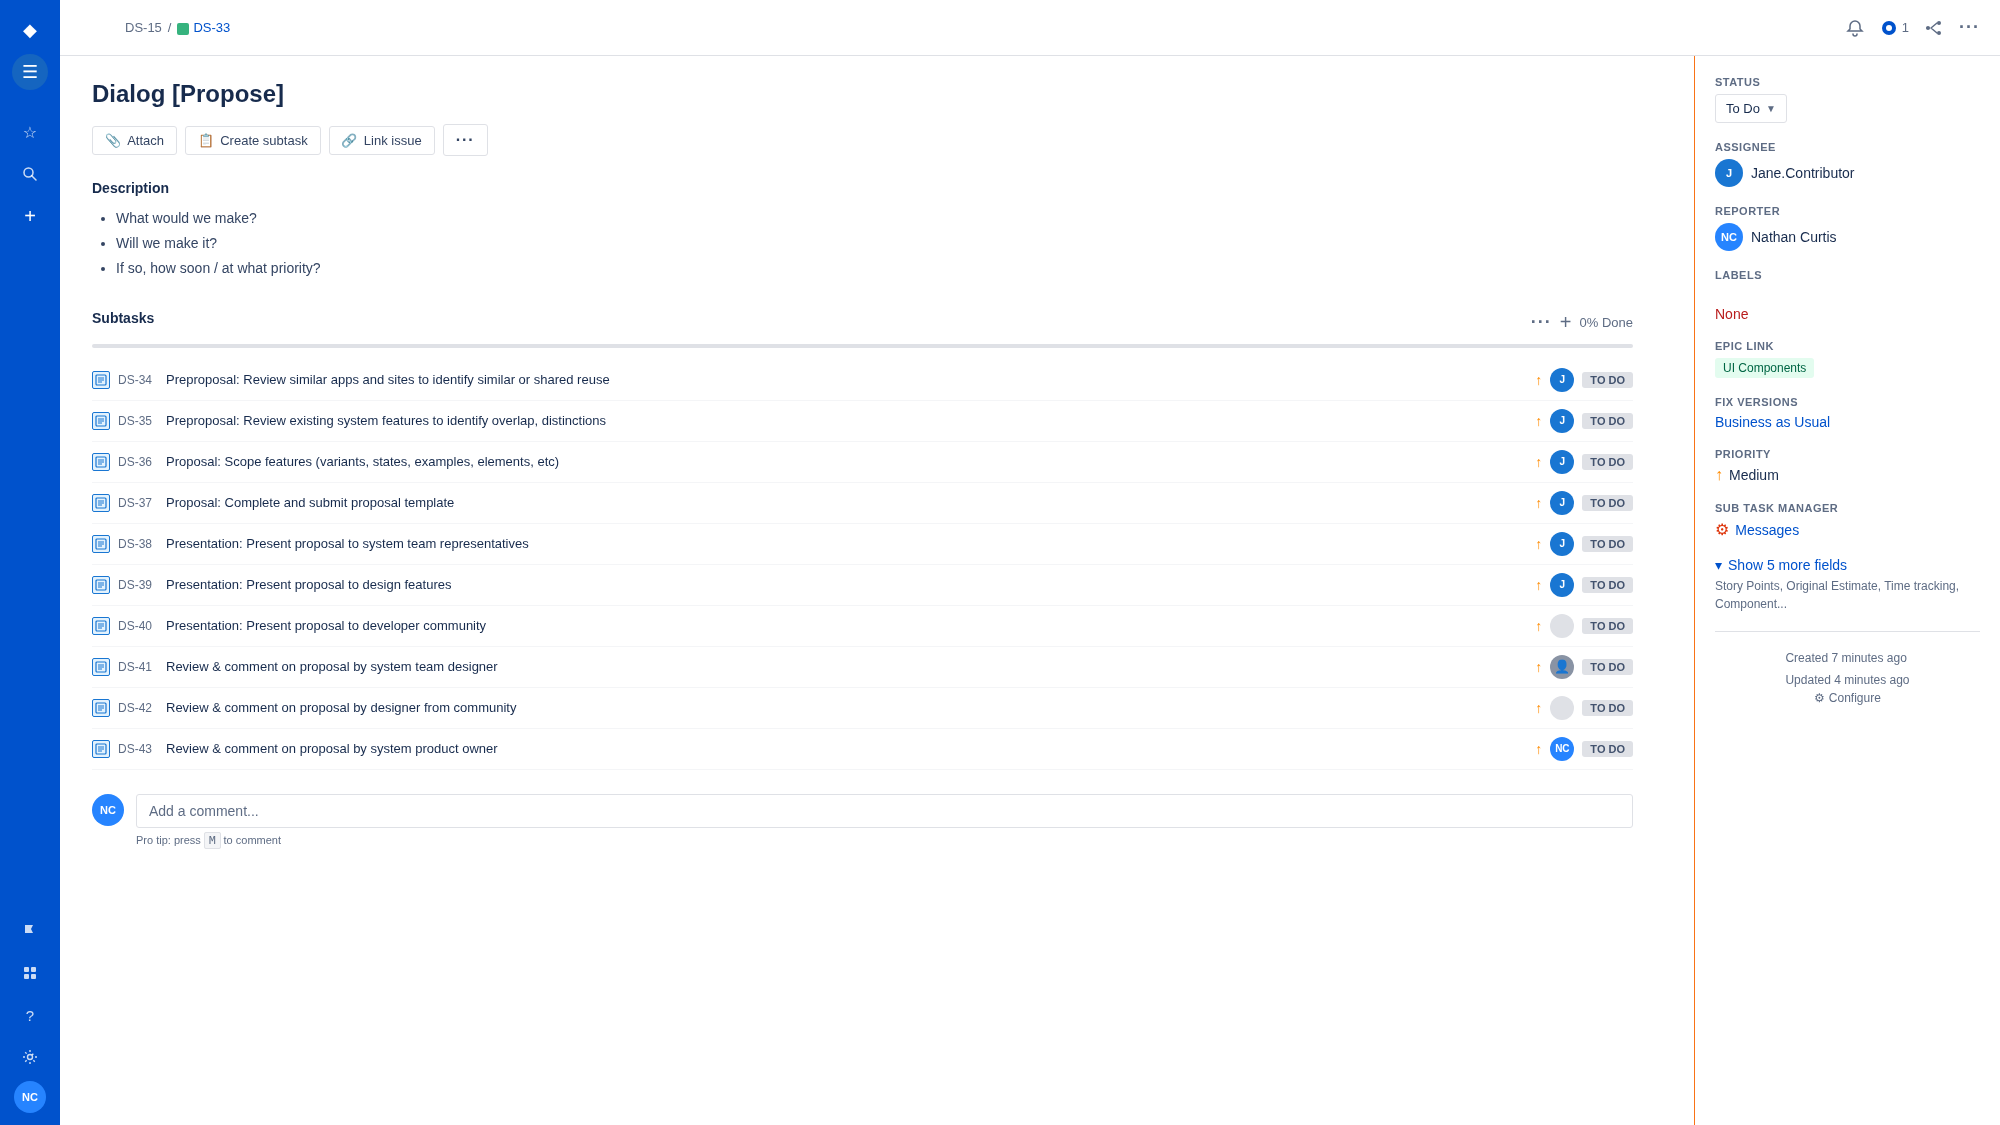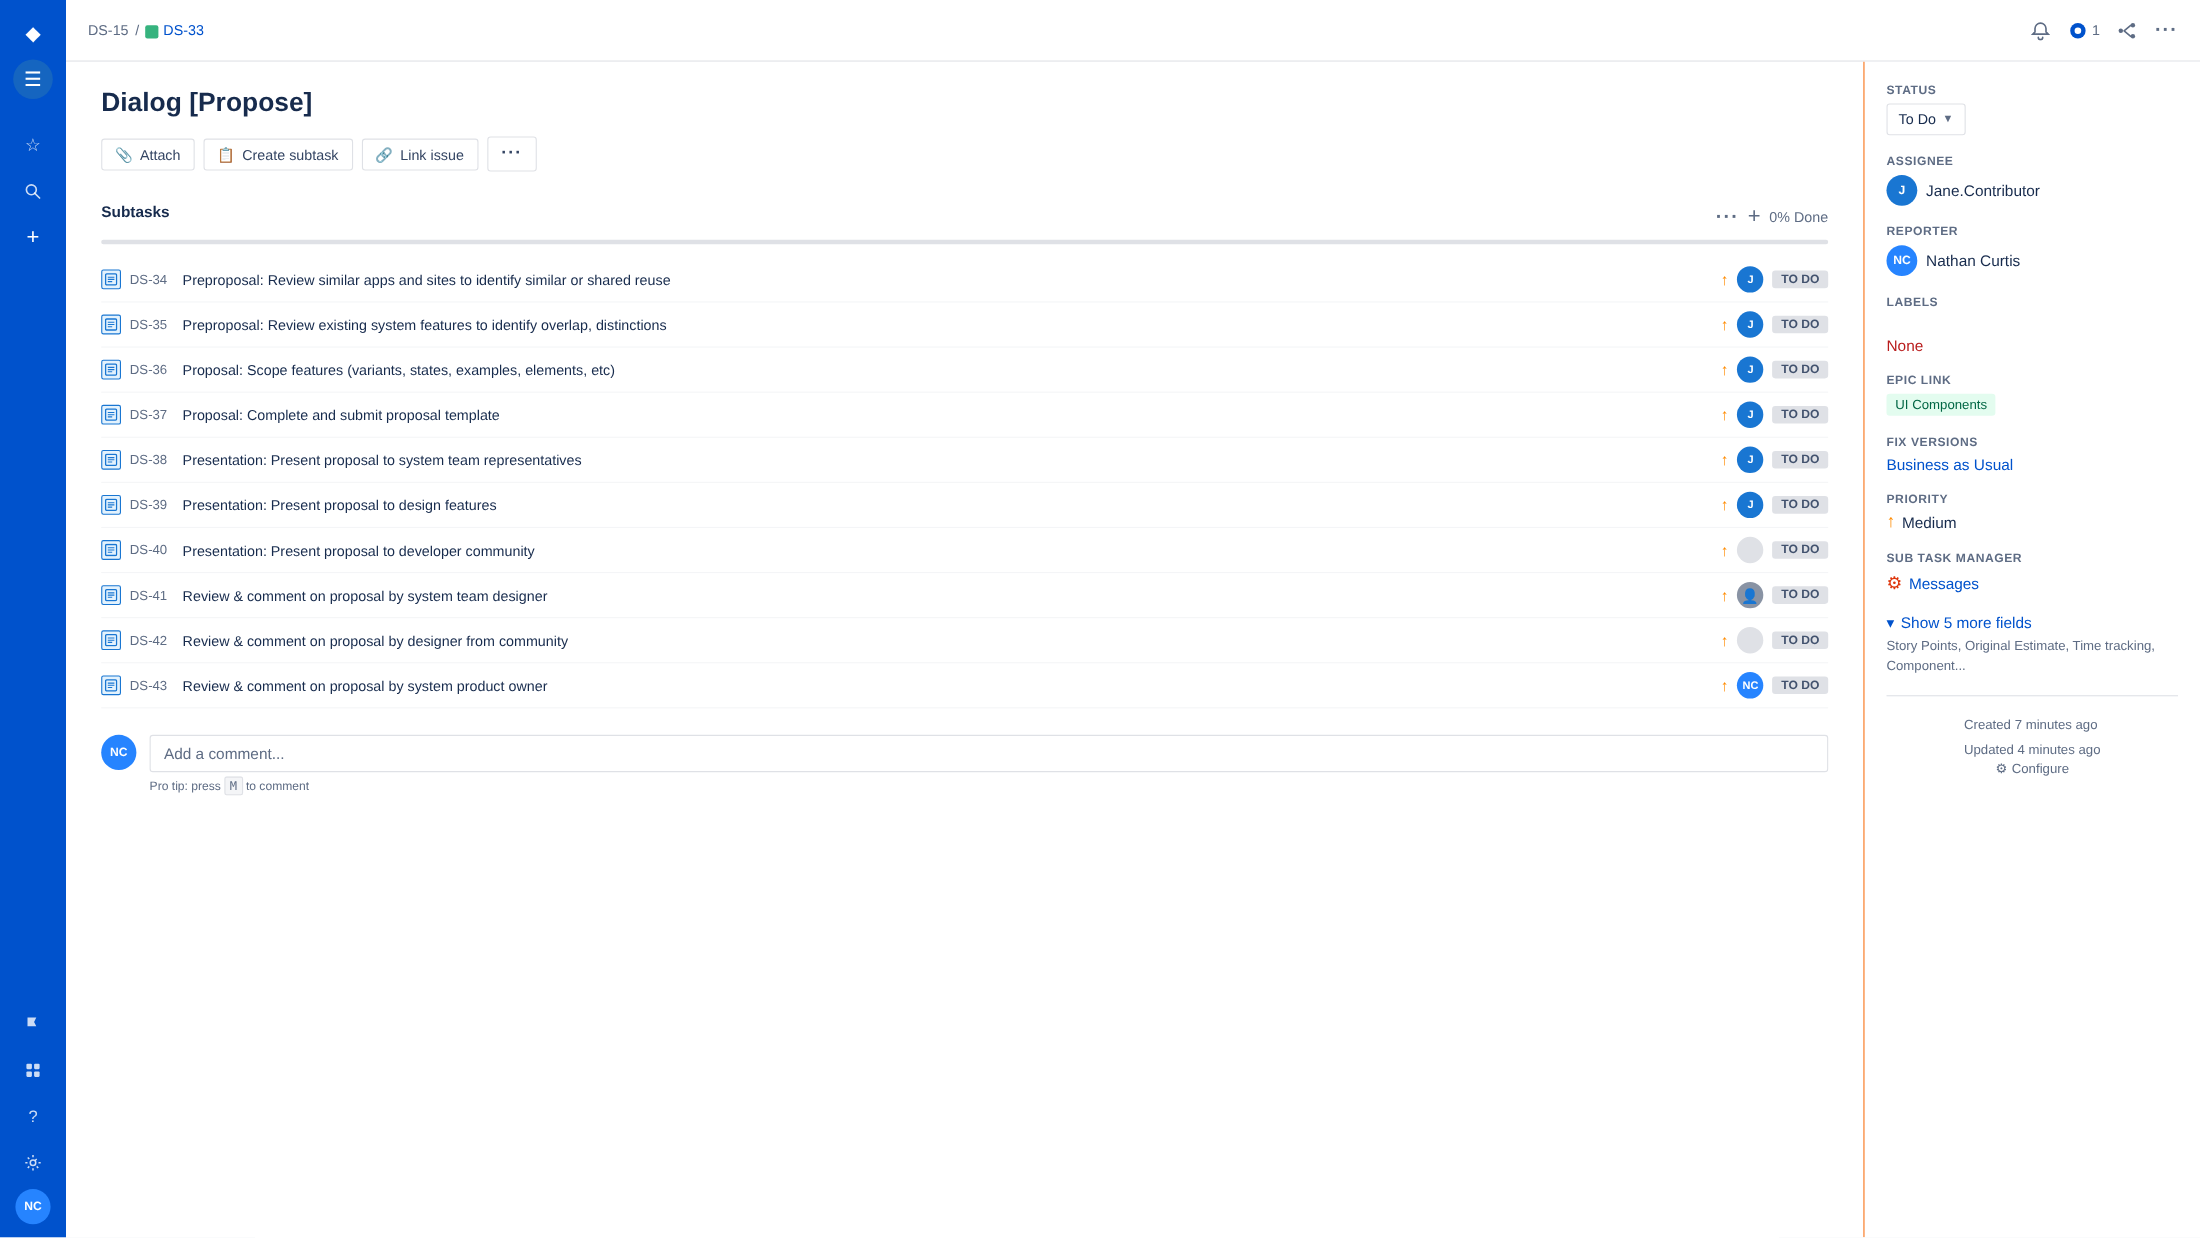--- a/index.html
+++ b/index.html
@@ -54,37 +54,38 @@
       background: #fff;
       border-bottom: 1px solid #dfe1e6;
       display: flex;
       align-items: center;
       padding: 0 20px;
       gap: 12px;
       flex-shrink: 0;
     }
     .breadcrumb {
       display: flex; align-items: center; gap: 6px;
-      color: #5e6c84; font-size: 13px;
+      color: #5e6c84; font-size: 13px; margin-left: 45px;
     }
     .breadcrumb a { color: #5e6c84; text-decoration: none; }
     .breadcrumb .current { color: #0052cc; font-size: 13px; display: flex; align-items: flex-end; gap: 4px; }
     .breadcrumb .badge { width: 12px; height: 12px; background: #36b37e; border-radius: 2px; display: inline-block; }
     .topbar-right {
       margin-left: auto;
       display: flex; align-items: center; gap: 16px;
     }
     .topbar-icon { color: #5e6c84; cursor: pointer; font-size: 16px; display: flex; align-items: center; gap: 4px; }
     .watch-count { font-size: 13px; color: #5e6c84; }
 
     
     .content-area {
       flex: 1;
       display: flex;
       overflow: hidden;
+      gap: 29px;
     }
 
     
     .main-content {
       flex: 1;
       overflow-y: auto;
       padding: 24px 32px;
     }
 
     .issue-title {
@@ -366,20 +367,28 @@
         </button>
         <button class="action-btn">
           <span>🔗</span>
           <span>Link issue</span>
         </button>
         <button class="action-btn">
           <span style="font-size:16px;font-weight:700;letter-spacing:1px">···</span>
         </button>
       </div>
 
+      <div class="section">
+        <div class="section-title">Description</div>
+        <ul class="description-list">
+          <li>What would we make?</li>
+          <li>Will we make it?</li>
+          <li>If so, how soon / at what priority?</li>
+        </ul>
+      </div>
 
       <div class="subtasks-section">
         <div class="subtasks-header">
           <div class="subtasks-header-left">
             <div class="section-title">Subtasks</div>
           </div>
           <div class="subtasks-header-right">
             <span class="icon-btn" style="font-size:18px;font-weight:700;letter-spacing:1px">···</span>
             <span class="icon-btn" style="font-size:20px;font-weight:300">+</span>
             <span>0% Done</span>

